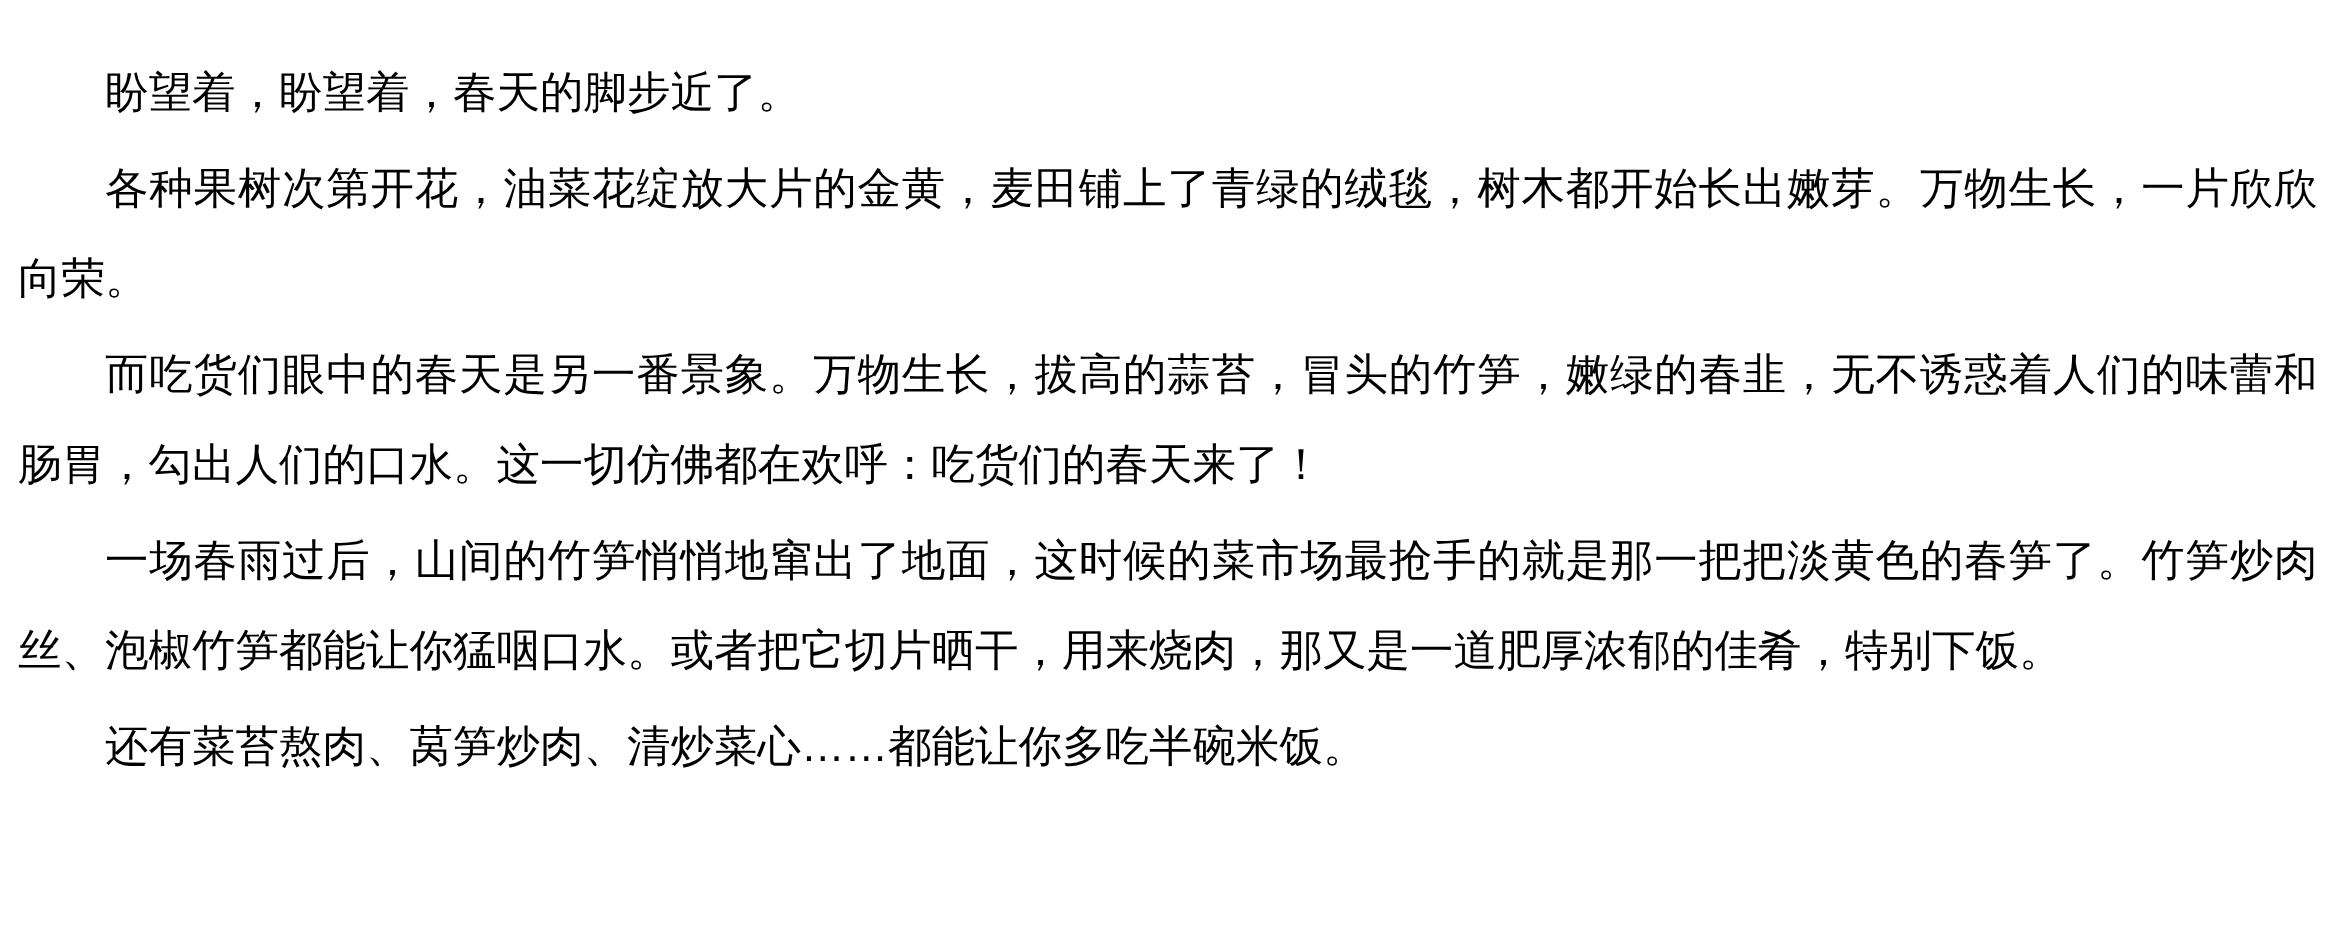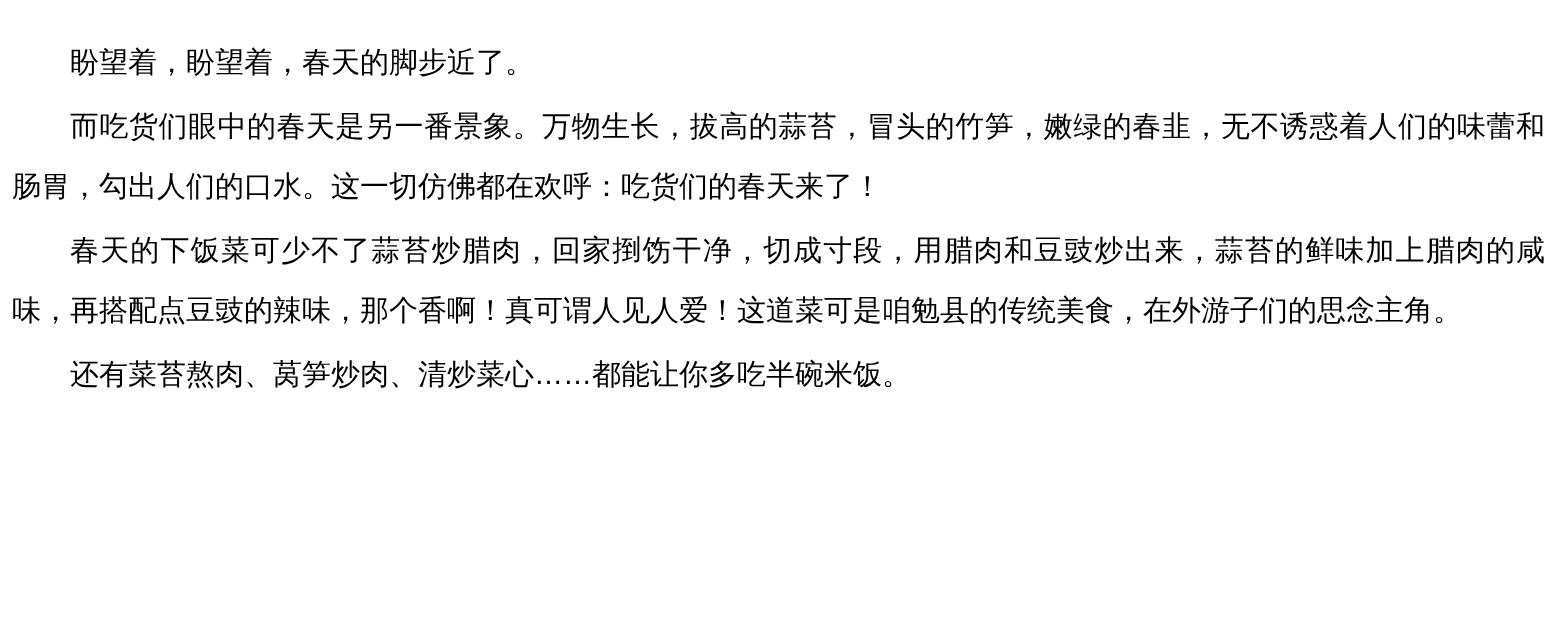--- a/index.html
+++ b/index.html
@@ -27,16 +27,17 @@
   .doc p {
     margin: 0 0 4px 0;
     text-indent: 2em;
   }
 </style>
 </head>
 <body>
 
 <div class="doc">
   <p>盼望着，盼望着，春天的脚步近了。</p>
+  <p>各种果树次第开花，油菜花绽放大片的金黄，麦田铺上了青绿的绒毯，树木都开始长出嫩芽。万物生长，一片欣欣向荣。</p>
   <p>而吃货们眼中的春天是另一番景象。万物生长，拔高的蒜苔，冒头的竹笋，嫩绿的春韭，无不诱惑着人们的味蕾和肠胃，勾出人们的口水。这一切仿佛都在欢呼：吃货们的春天来了！</p>
-  <p>春天的下饭菜可少不了蒜苔炒腊肉，回家捯饬干净，切成寸段，用腊肉和豆豉炒出来，蒜苔的鲜味加上腊肉的咸味，再搭配点豆豉的辣味，那个香啊！真可谓人见人爱！这道菜可是咱勉县的传统美食，在外游子们的思念主角。</p>
+  <p>一场春雨过后，山间的竹笋悄悄地窜出了地面，这时候的菜市场最抢手的就是那一把把淡黄色的春笋了。竹笋炒肉丝、泡椒竹笋都能让你猛咽口水。或者把它切片晒干，用来烧肉，那又是一道肥厚浓郁的佳肴，特别下饭。</p>
   <p>还有菜苔熬肉、莴笋炒肉、清炒菜心……都能让你多吃半碗米饭。</p>
 </div>
 
 </body></html>

